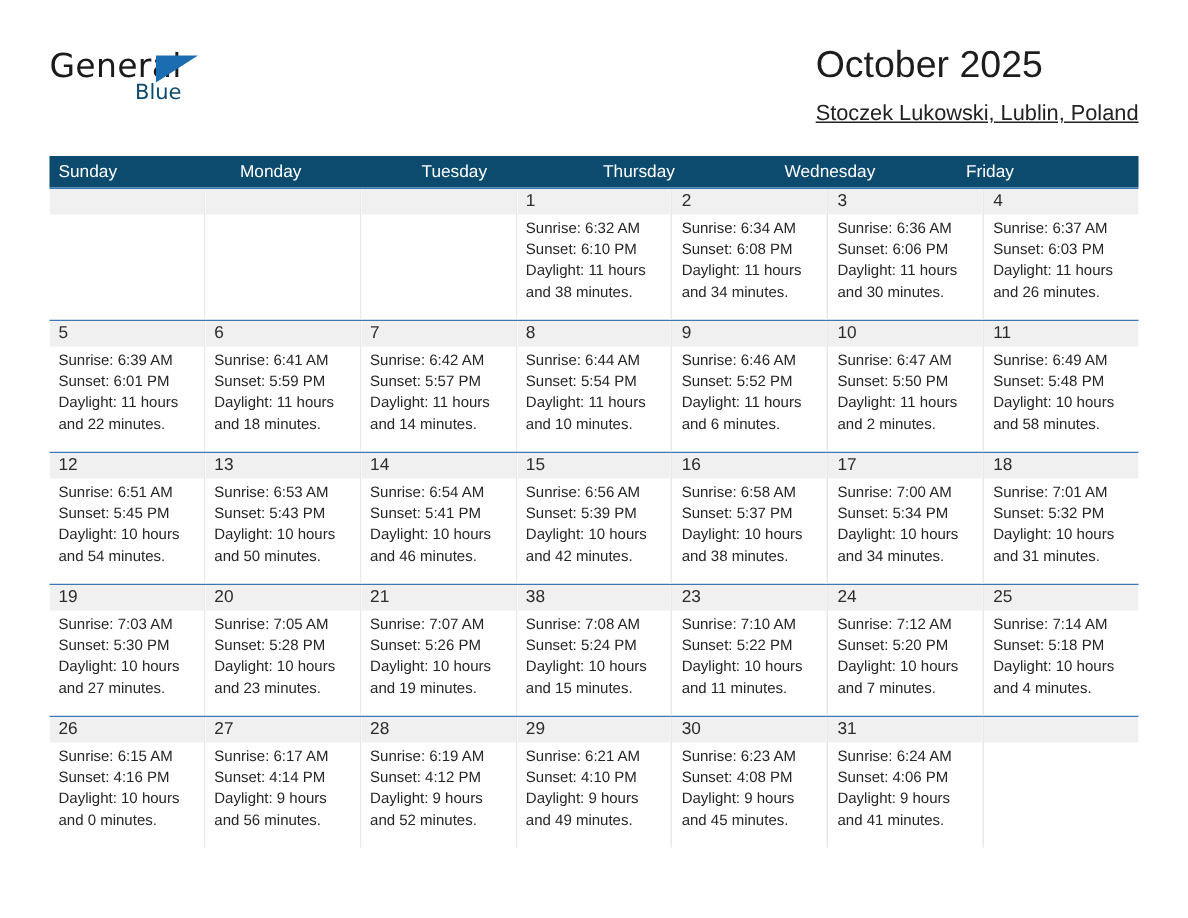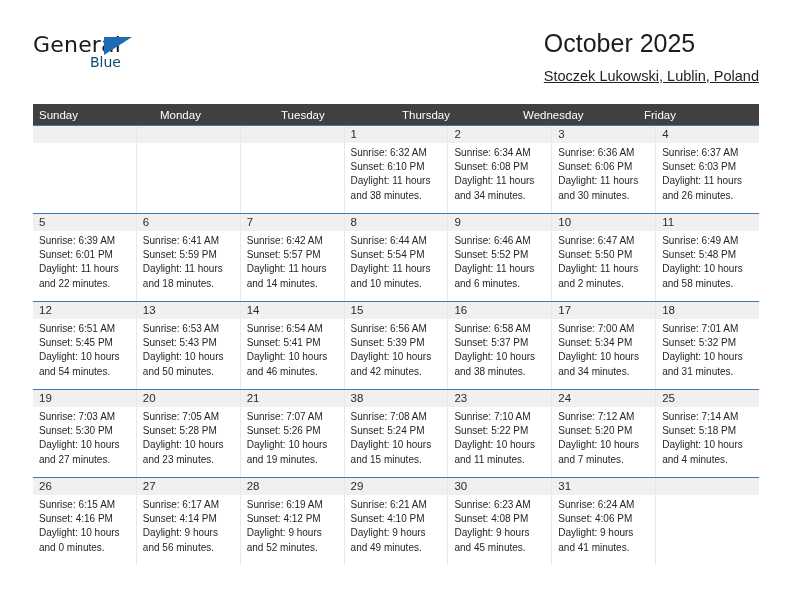--- a/index.html
+++ b/index.html
@@ -89,21 +89,21 @@
 
   
   .calendar {
     position: absolute;
     left: 33px;
     top: 104px;
     width: 726px;
   }
   .weekdays {
     display: flex;
-    background: #404040;
+    background: #0c4a6e;
   }
   .weekday {
     flex: 1 1 0;
     box-sizing: border-box;
     padding: 4px 0 4px 6px;
     color: #ffffff;
     font-size: 11.5px;
     line-height: 14px;
     height: 21px;
   }

